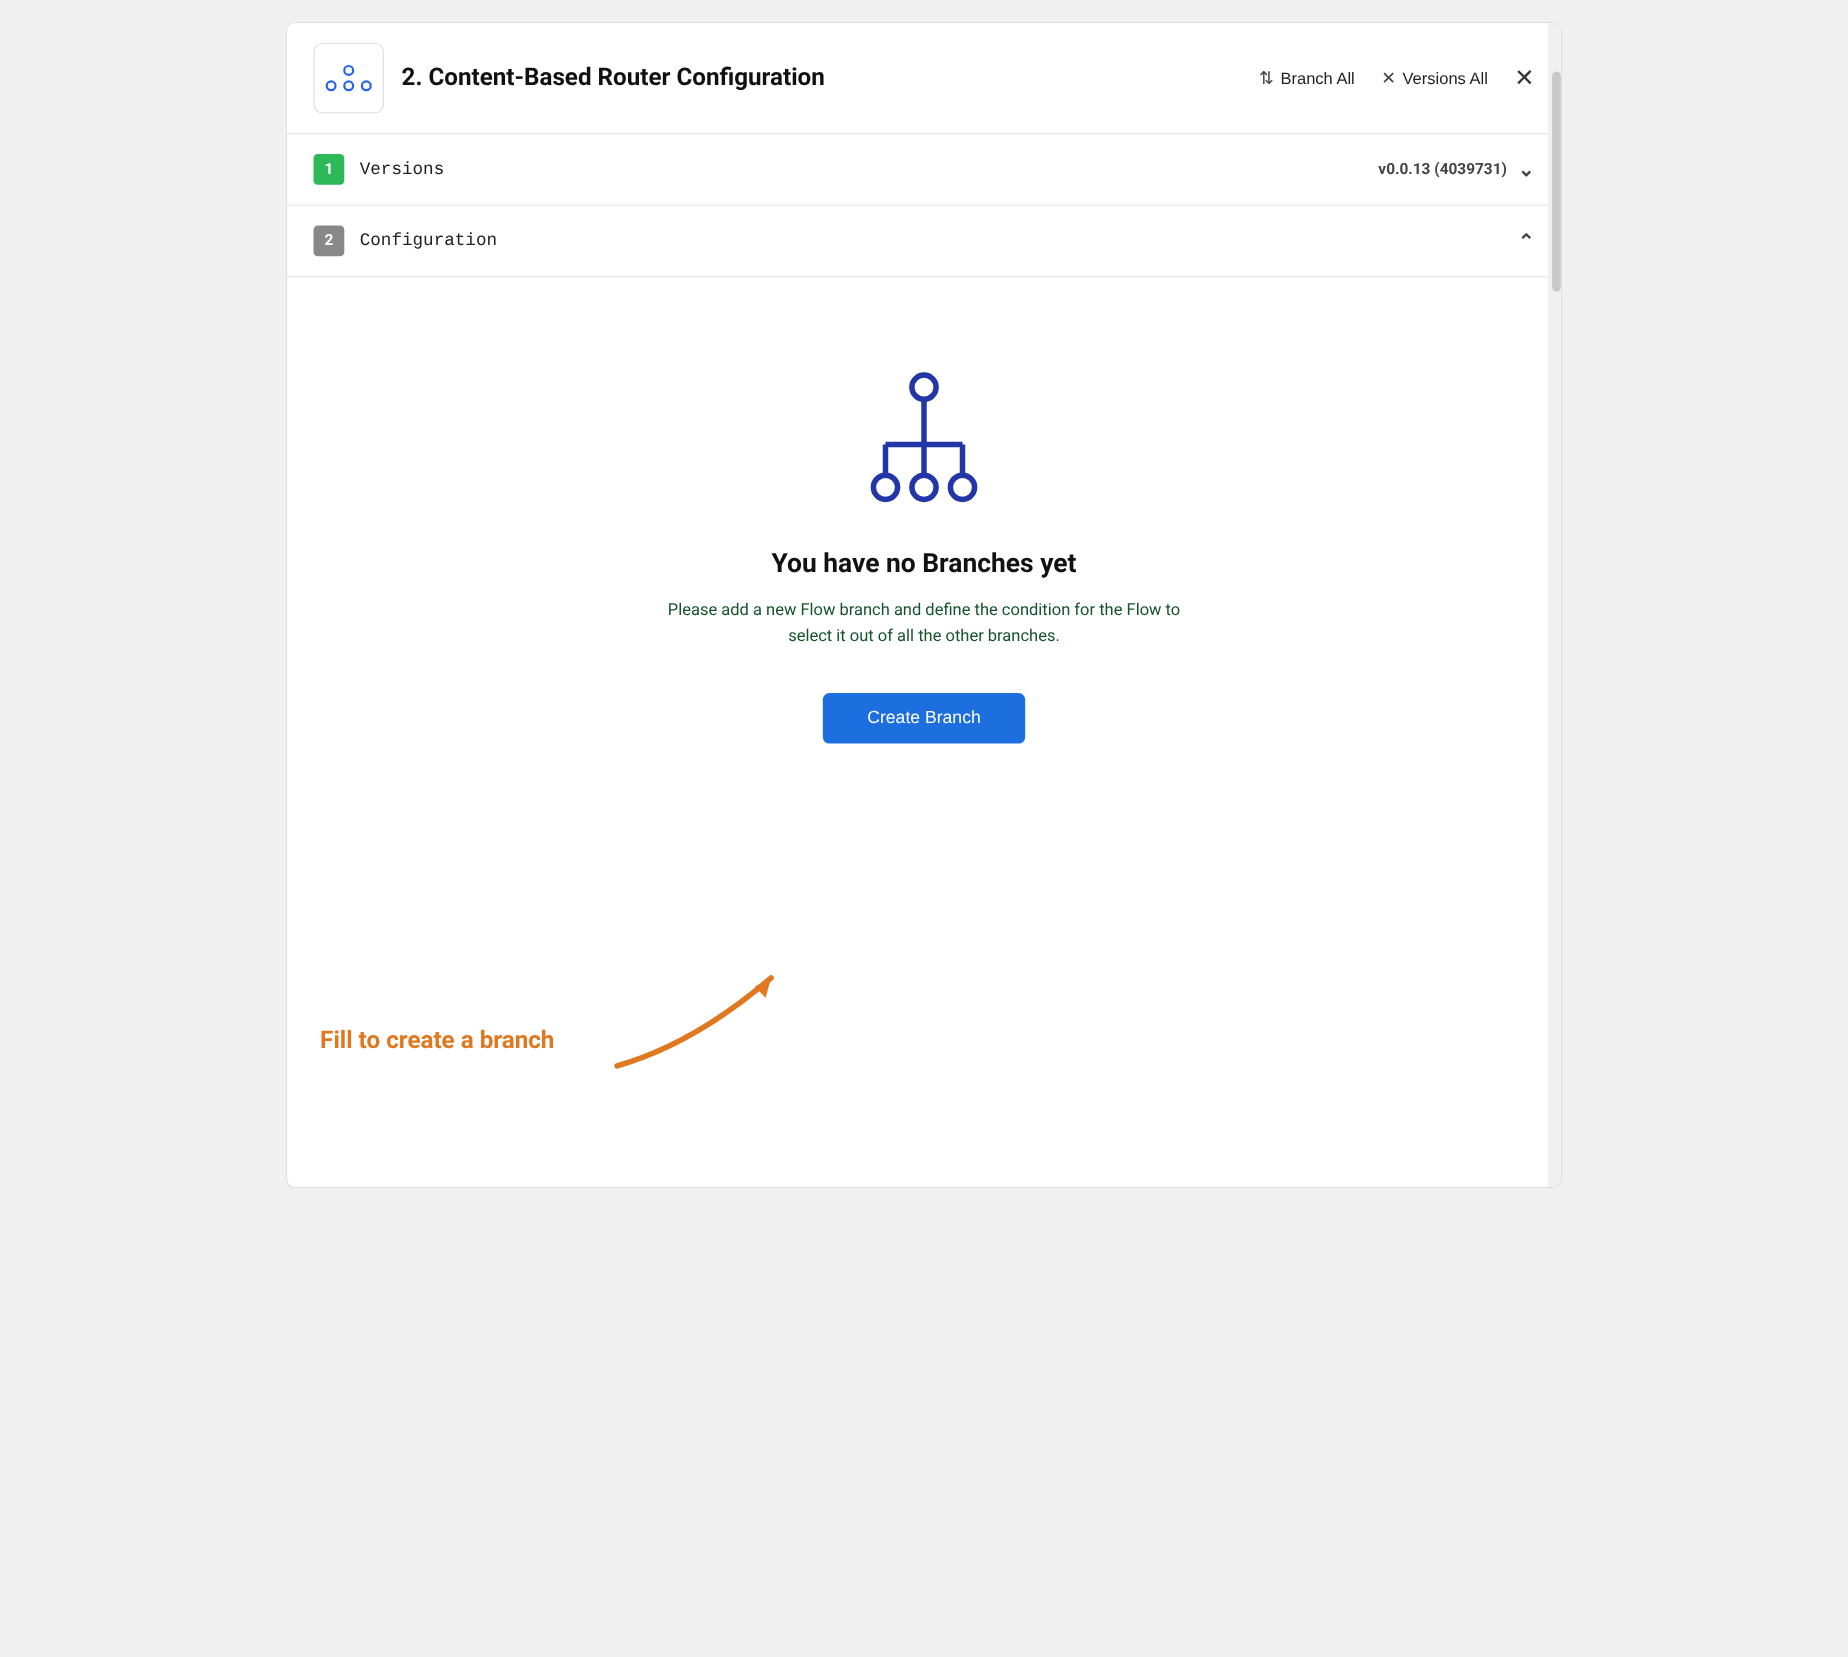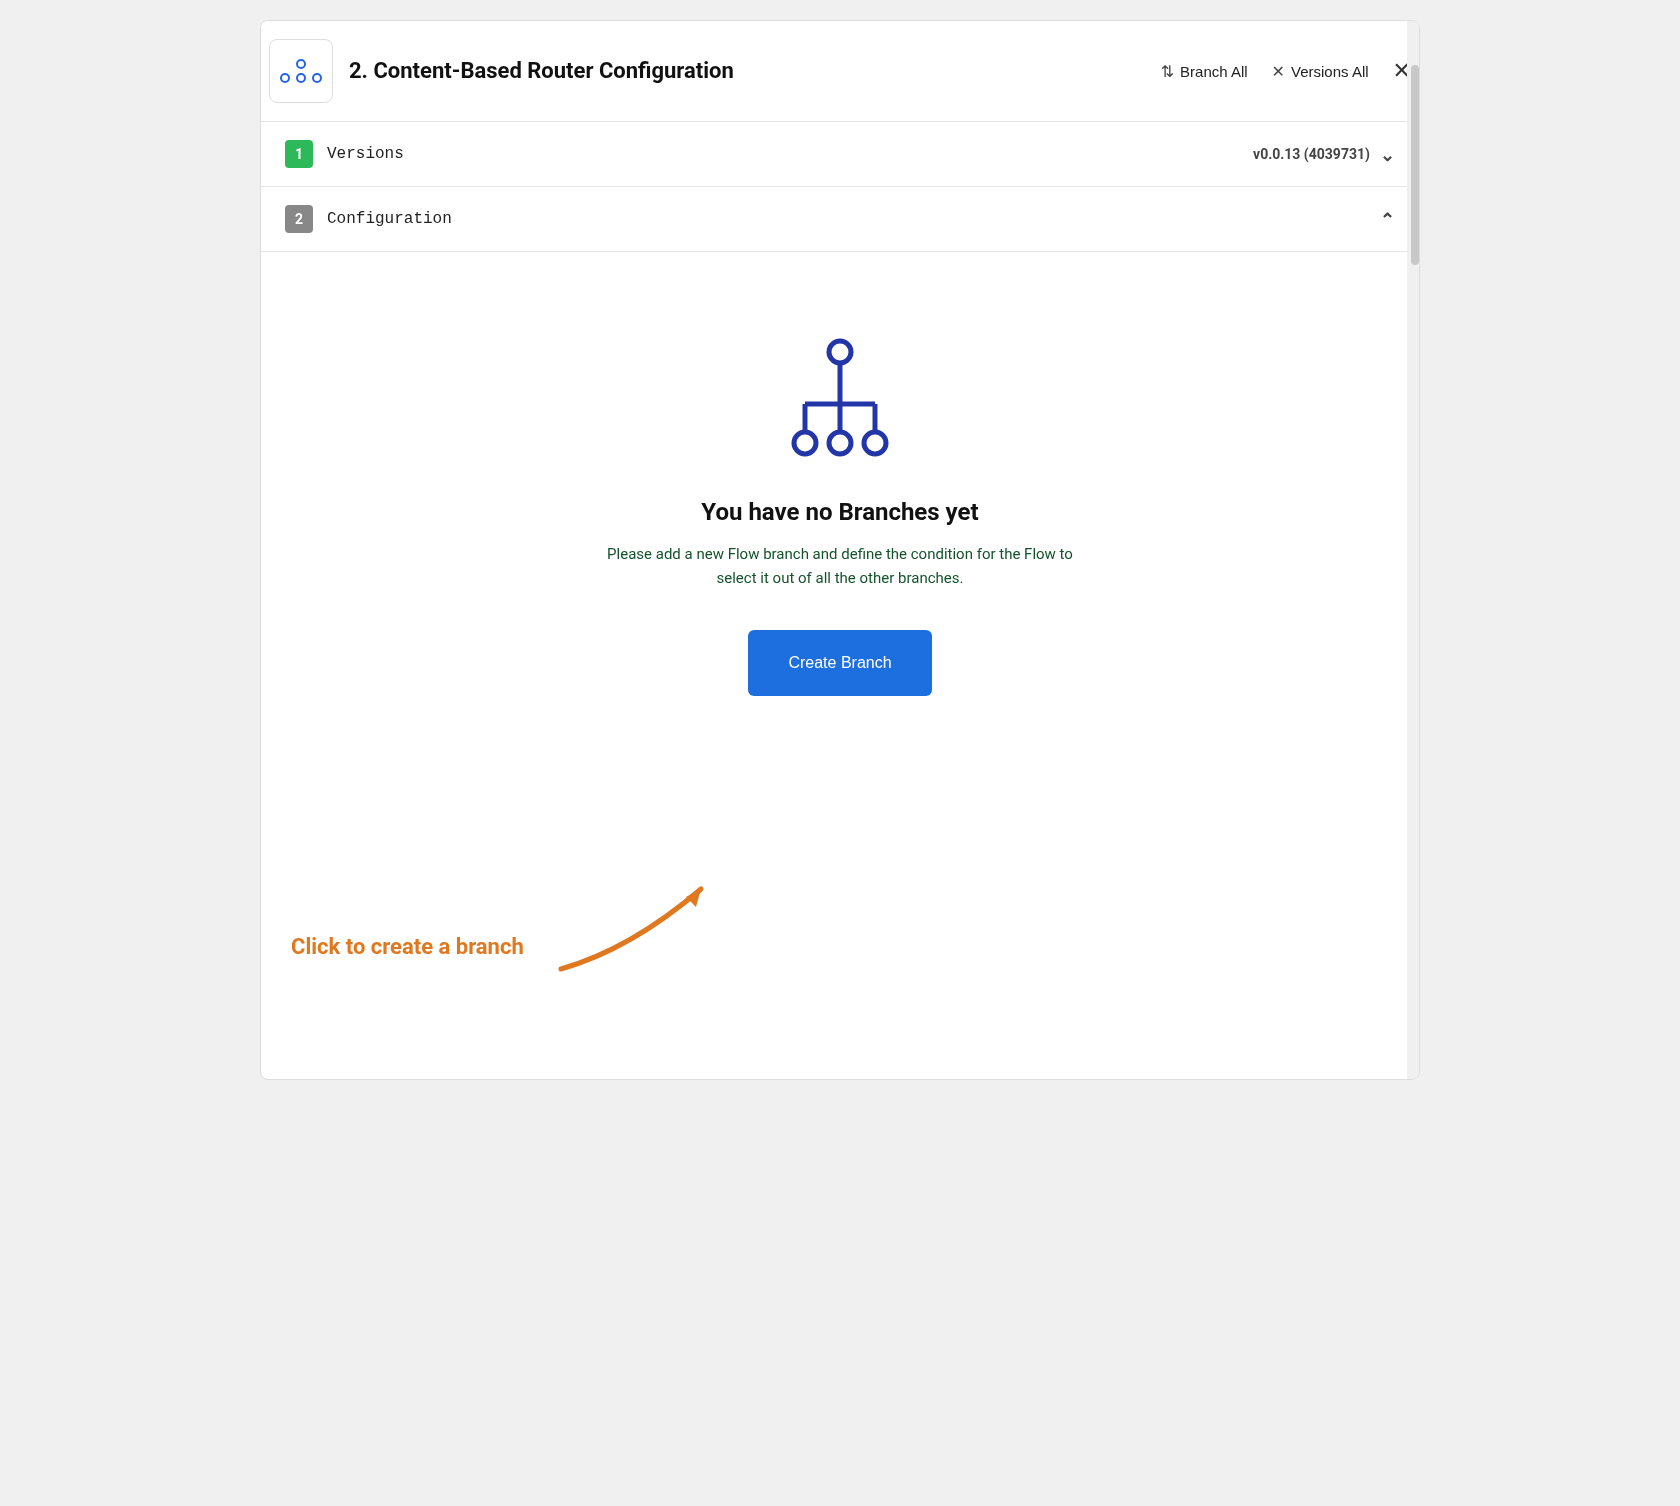--- a/index.html
+++ b/index.html
@@ -18,21 +18,21 @@
       border-radius: 8px;
       width: 1160px;
       min-height: 1060px;
       overflow: hidden;
       position: relative;
     }
     
     .header {
       display: flex;
       align-items: center;
-      padding: 18px 8px;
+      padding: 18px 24px;
       border-bottom: 1px solid #e5e5e5;
       background: #fff;
     }
     .header-icon-box {
       width: 64px;
       height: 64px;
       border: 1px solid #ddd;
       border-radius: 8px;
       display: flex;
       align-items: center;
@@ -172,21 +172,21 @@
       text-align: center;
       max-width: 480px;
       line-height: 1.6;
       margin-bottom: 40px;
     }
     .create-branch-btn {
       background: #1d6fe0;
       color: #fff;
       border: none;
       border-radius: 6px;
-      padding: 24px 40px;
+      padding: 14px 40px;
       font-size: 16px;
       font-weight: 500;
       cursor: pointer;
       position: relative;
       z-index: 2;
     }
     .annotation-text {
       color: #e07820;
       font-size: 22px;
       font-weight: 700;
@@ -295,21 +295,21 @@
     </div>
 
     <div class="no-branches-title">You have no Branches yet</div>
     <div class="no-branches-desc">Please add a new Flow branch and define the condition for the Flow to select it out of all the other branches.</div>
 
     <button class="create-branch-btn">Create Branch</button>
   </div>
 
   <div class="annotation-overlay">
     <div style="position:relative; display:inline-block;">
-      <span class="annotation-text">Click to create a branch</span>
+      <span class="annotation-text">Fill to create a branch</span>
       
       <svg style="position:absolute; left:260px; bottom:-20px;" width="200" height="110" viewBox="0 0 200 110" fill="none" xmlns="http://www.w3.org/2000/svg">
         <path d="M10 100 Q80 80 150 20" stroke="#e07820" stroke-width="5" fill="none" stroke-linecap="round"></path>
 
         <polygon points="150,20 135,28 145,38" fill="#e07820"></polygon>
       </svg>
     </div>
   </div>
 
   <div class="scrollbar-track">

